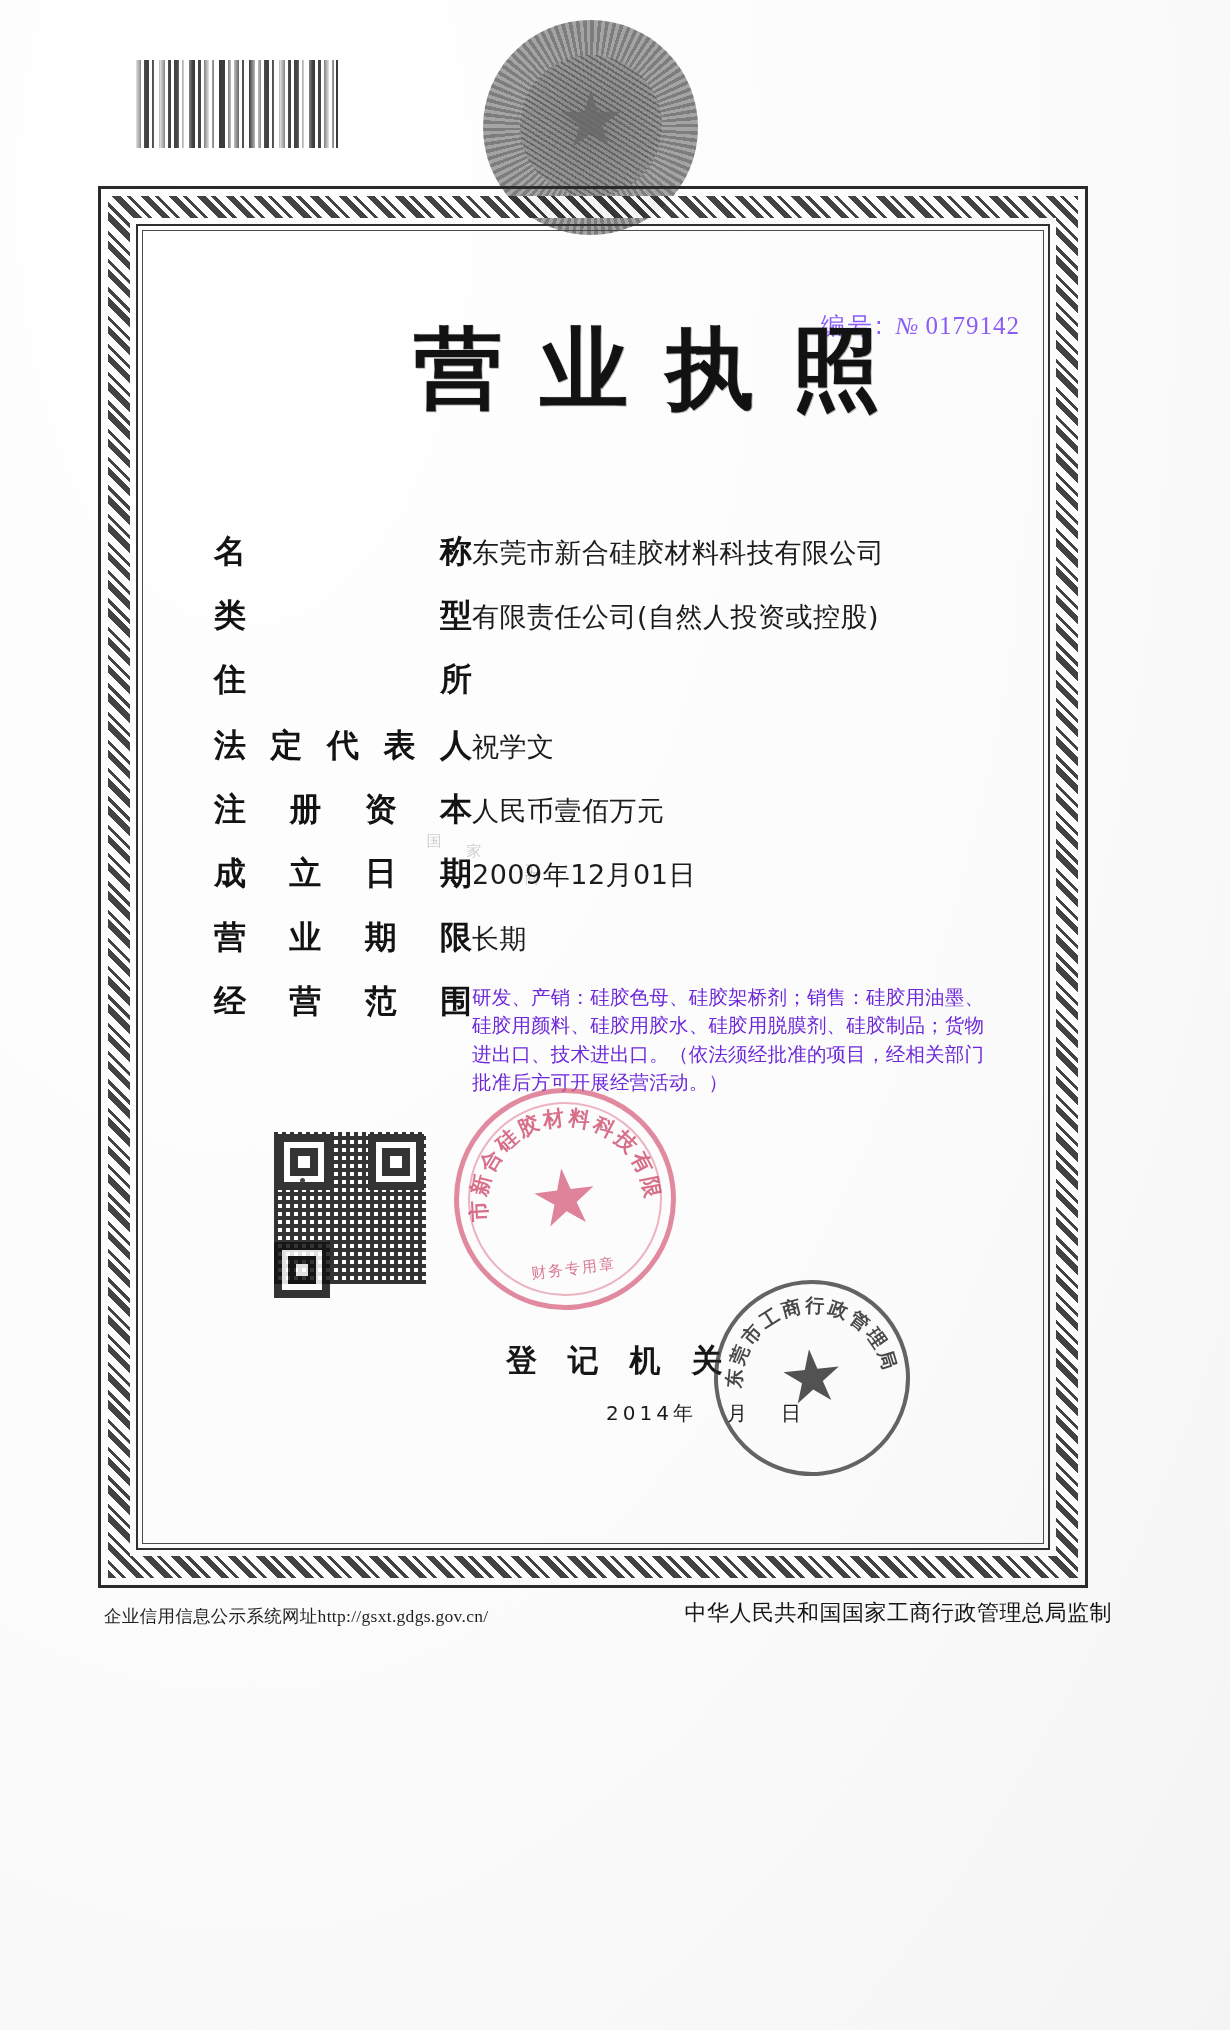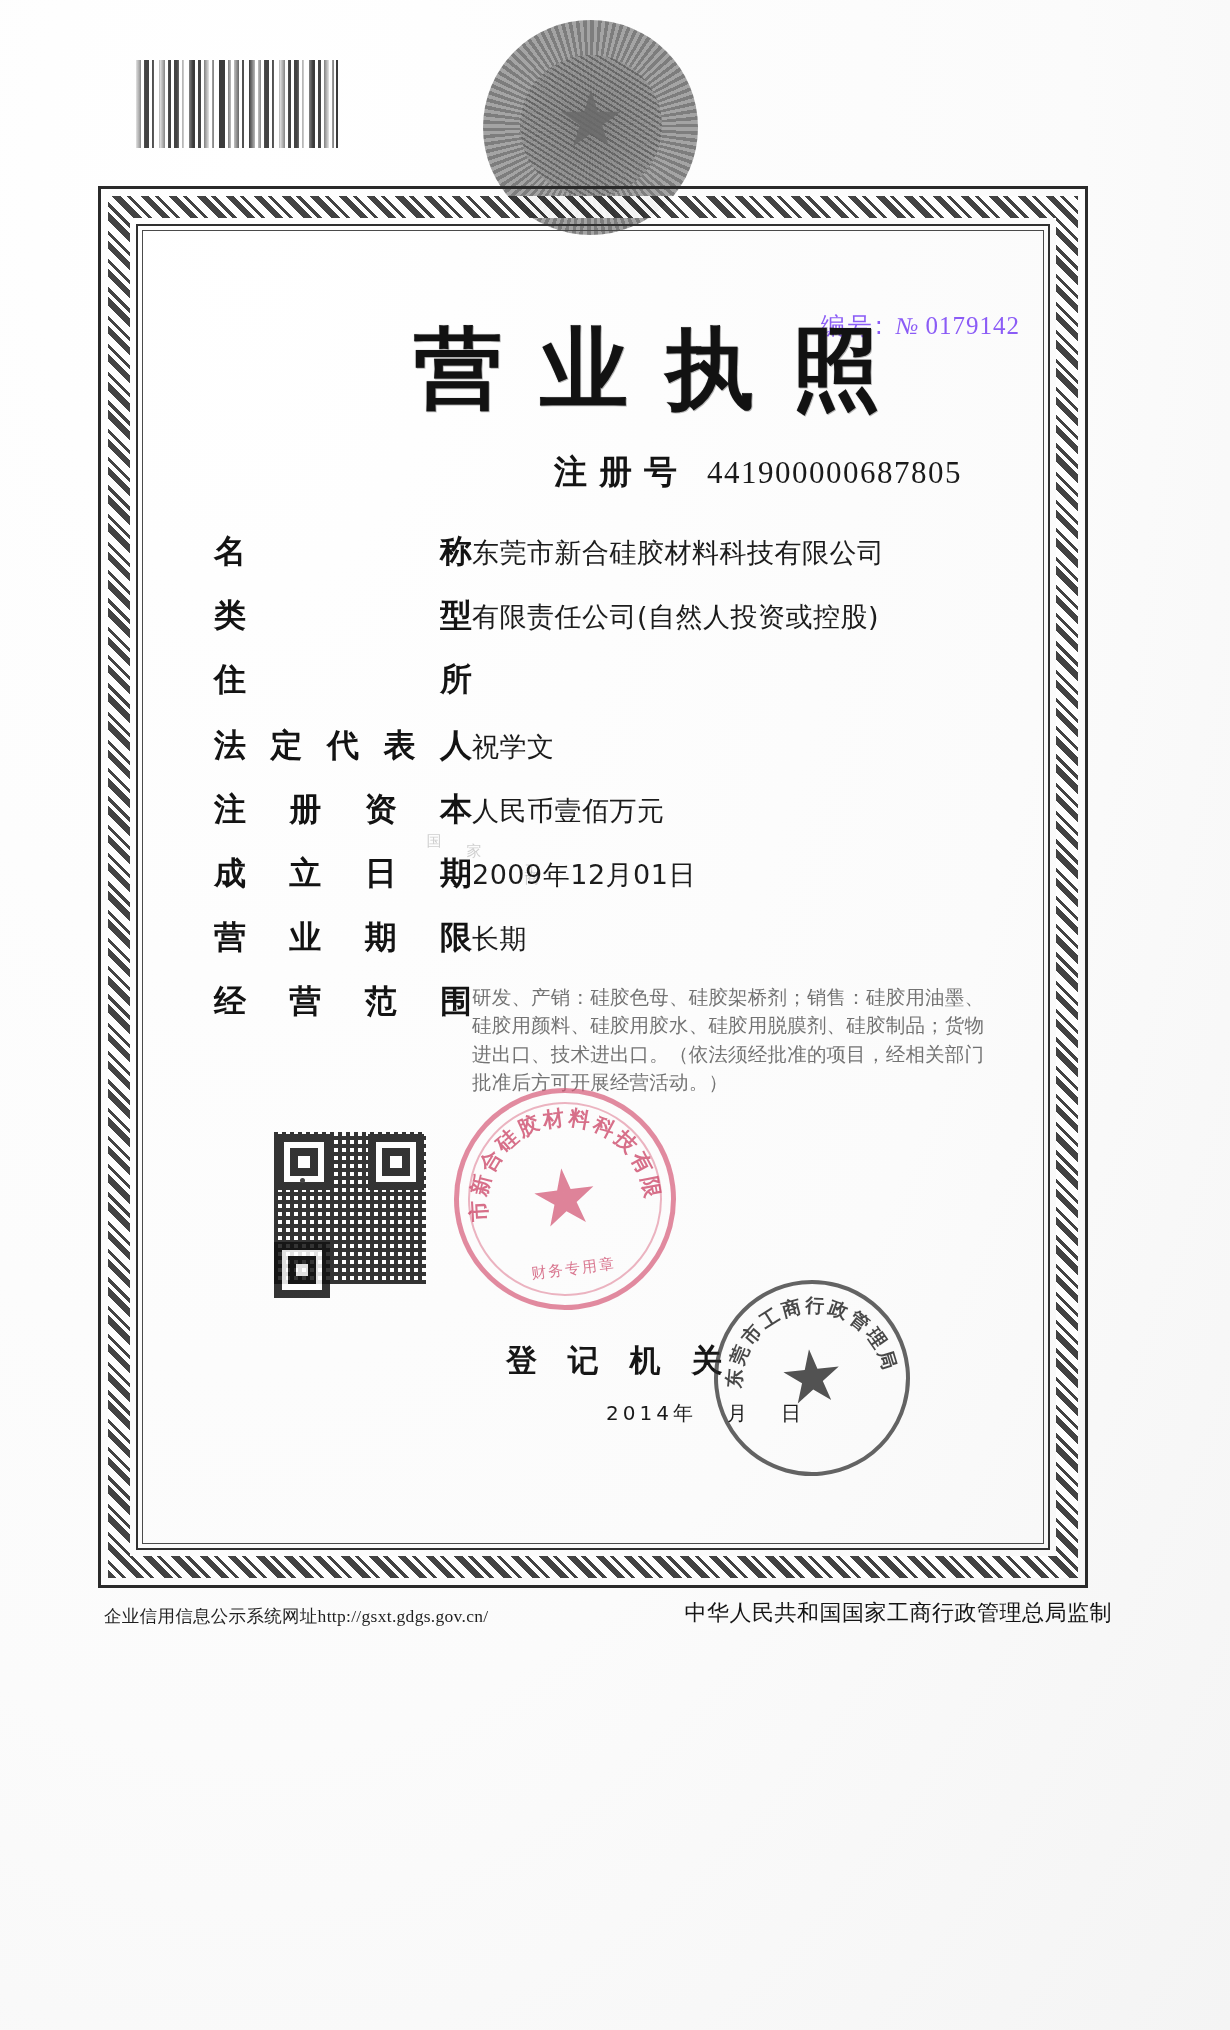--- a/index.html
+++ b/index.html
@@ -240,21 +240,21 @@
   #f-scope  { top: 738px; }
 
   #scope-text {
     position: absolute;
     left: 318px;
     top: 742px;
     width: 530px;
     font-family: "DejaVu Sans", sans-serif;
     font-size: 19.5px;
     line-height: 1.45;
-    color: #737373;
+    color: #6d28d9;
     letter-spacing: .2px;
   }
 
   
   #qr {
     position: absolute;
     left: 120px;
     top: 890px;
     width: 152px;
     height: 152px;
@@ -446,24 +446,20 @@
     <div class="frame-inner-line2"></div>
 
     <div id="content">
 
       <div id="serial">
         <span class="label">编号:</span><span class="no">№</span><span>0179142</span>
       </div>
 
       <div id="doc-title">营业执照</div>
 
-      <div id="regno-row">
-        <div class="lab">注册号</div>
-        <div class="val">441900000687805</div>
-      </div>
 
       <div class="faint" id="faint1">国</div>
       <div class="faint" id="faint2">家</div>
       <div class="faint" id="faint3">工商</div>
 
       <div class="field" id="f-name">
         <div class="lab">
             <span>名</span>
             <span>称</span>
           </div>

